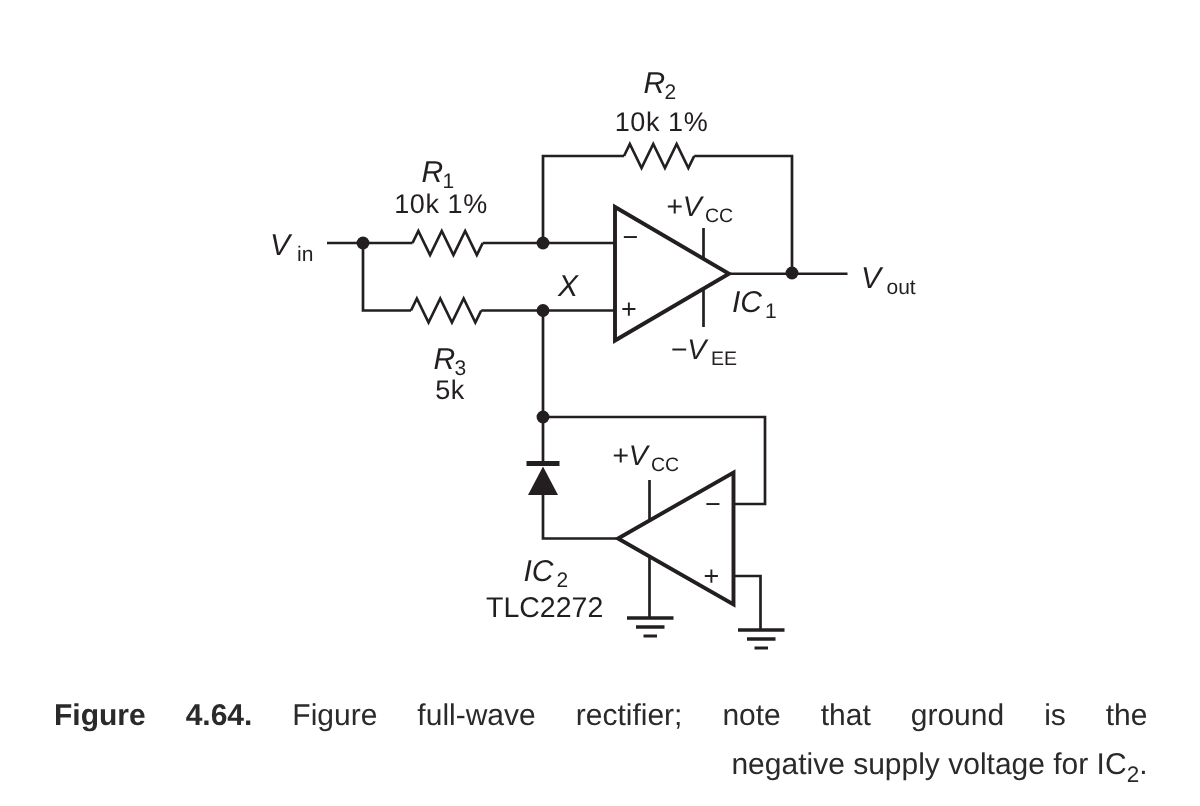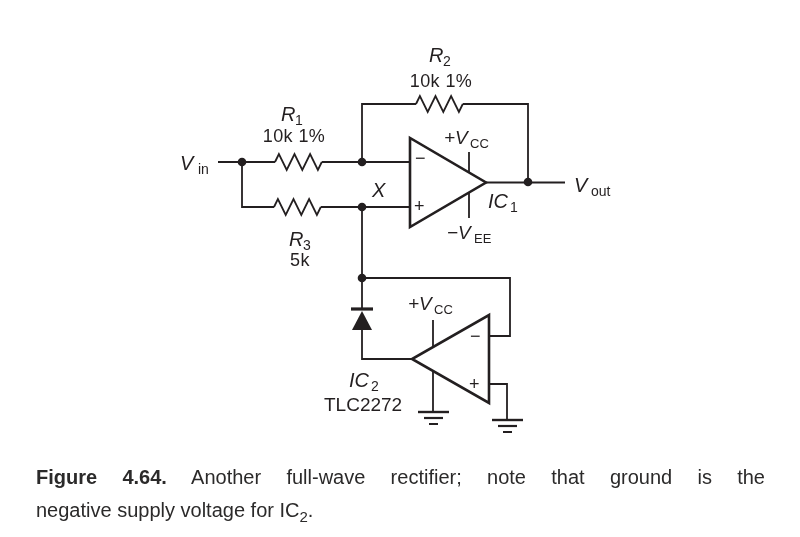--- a/index.html
+++ b/index.html
@@ -32,21 +32,21 @@
   
   .caption {
     position:absolute;
     left:36px; top:461px;
     width:729px;
     color:#2b2a2a;
     font-size:20px;
     line-height:33px;
   }
   .cap-line1 { text-align:justify; text-align-last:justify; }
-  .cap-line2 { text-align:left; }
+  .cap-line2 { text-align:right; }
   .cap-bold { font-weight:bold;margin-top:48px; }
   .caption sub { font-size:15px; line-height:0; }
 </style>
 </head>
 <body>
 
 <div class="page">
 
   <svg class="circuit" width="800" height="455" viewBox="0 0 800 455">
 
@@ -157,17 +157,17 @@
     <text class="t18" x="469" y="390">+</text>
 
     <text>
       <tspan class="t20 it" x="349" y="387">IC</tspan>
       <tspan class="t14" x="371" y="391">2</tspan>
     </text>
     <text class="t19" x="324" y="411">TLC2272</text>
   </svg>
 
   <div class="caption">
-    <div class="cap-line1"><span class="cap-bold">Figure 4.64.</span> <span>Another full-wave rectifier; note that ground is the</span></div>
+    <div class="cap-line1"><span class="cap-bold">Figure 4.64.</span> <span>Figure full-wave rectifier; note that ground is the</span></div>
     <div class="cap-line2"><span>negative supply voltage for IC</span><sub>2</sub><span>.</span></div>
   </div>
 
 </div>
 
 </body></html>

